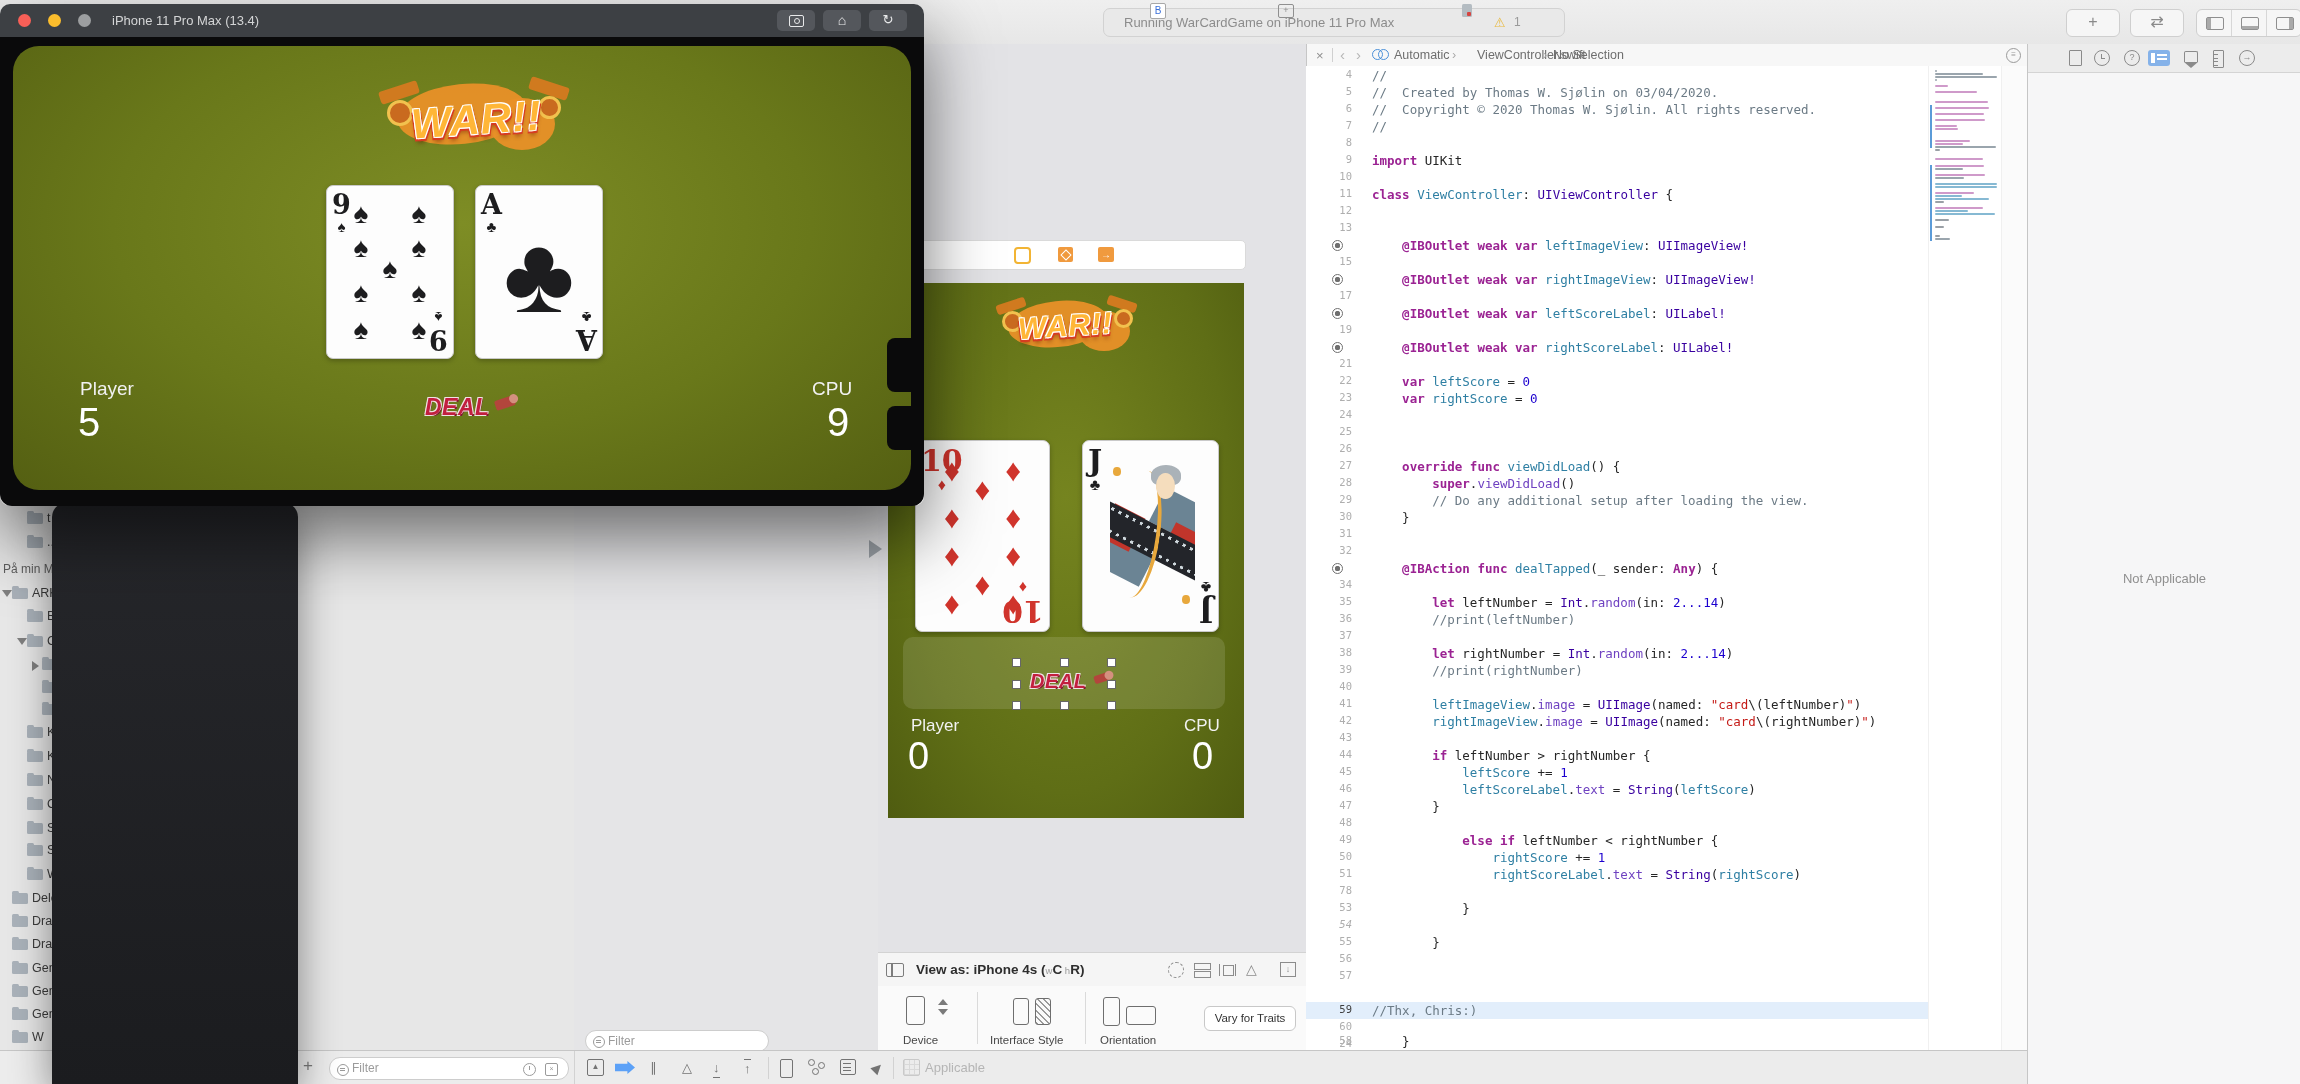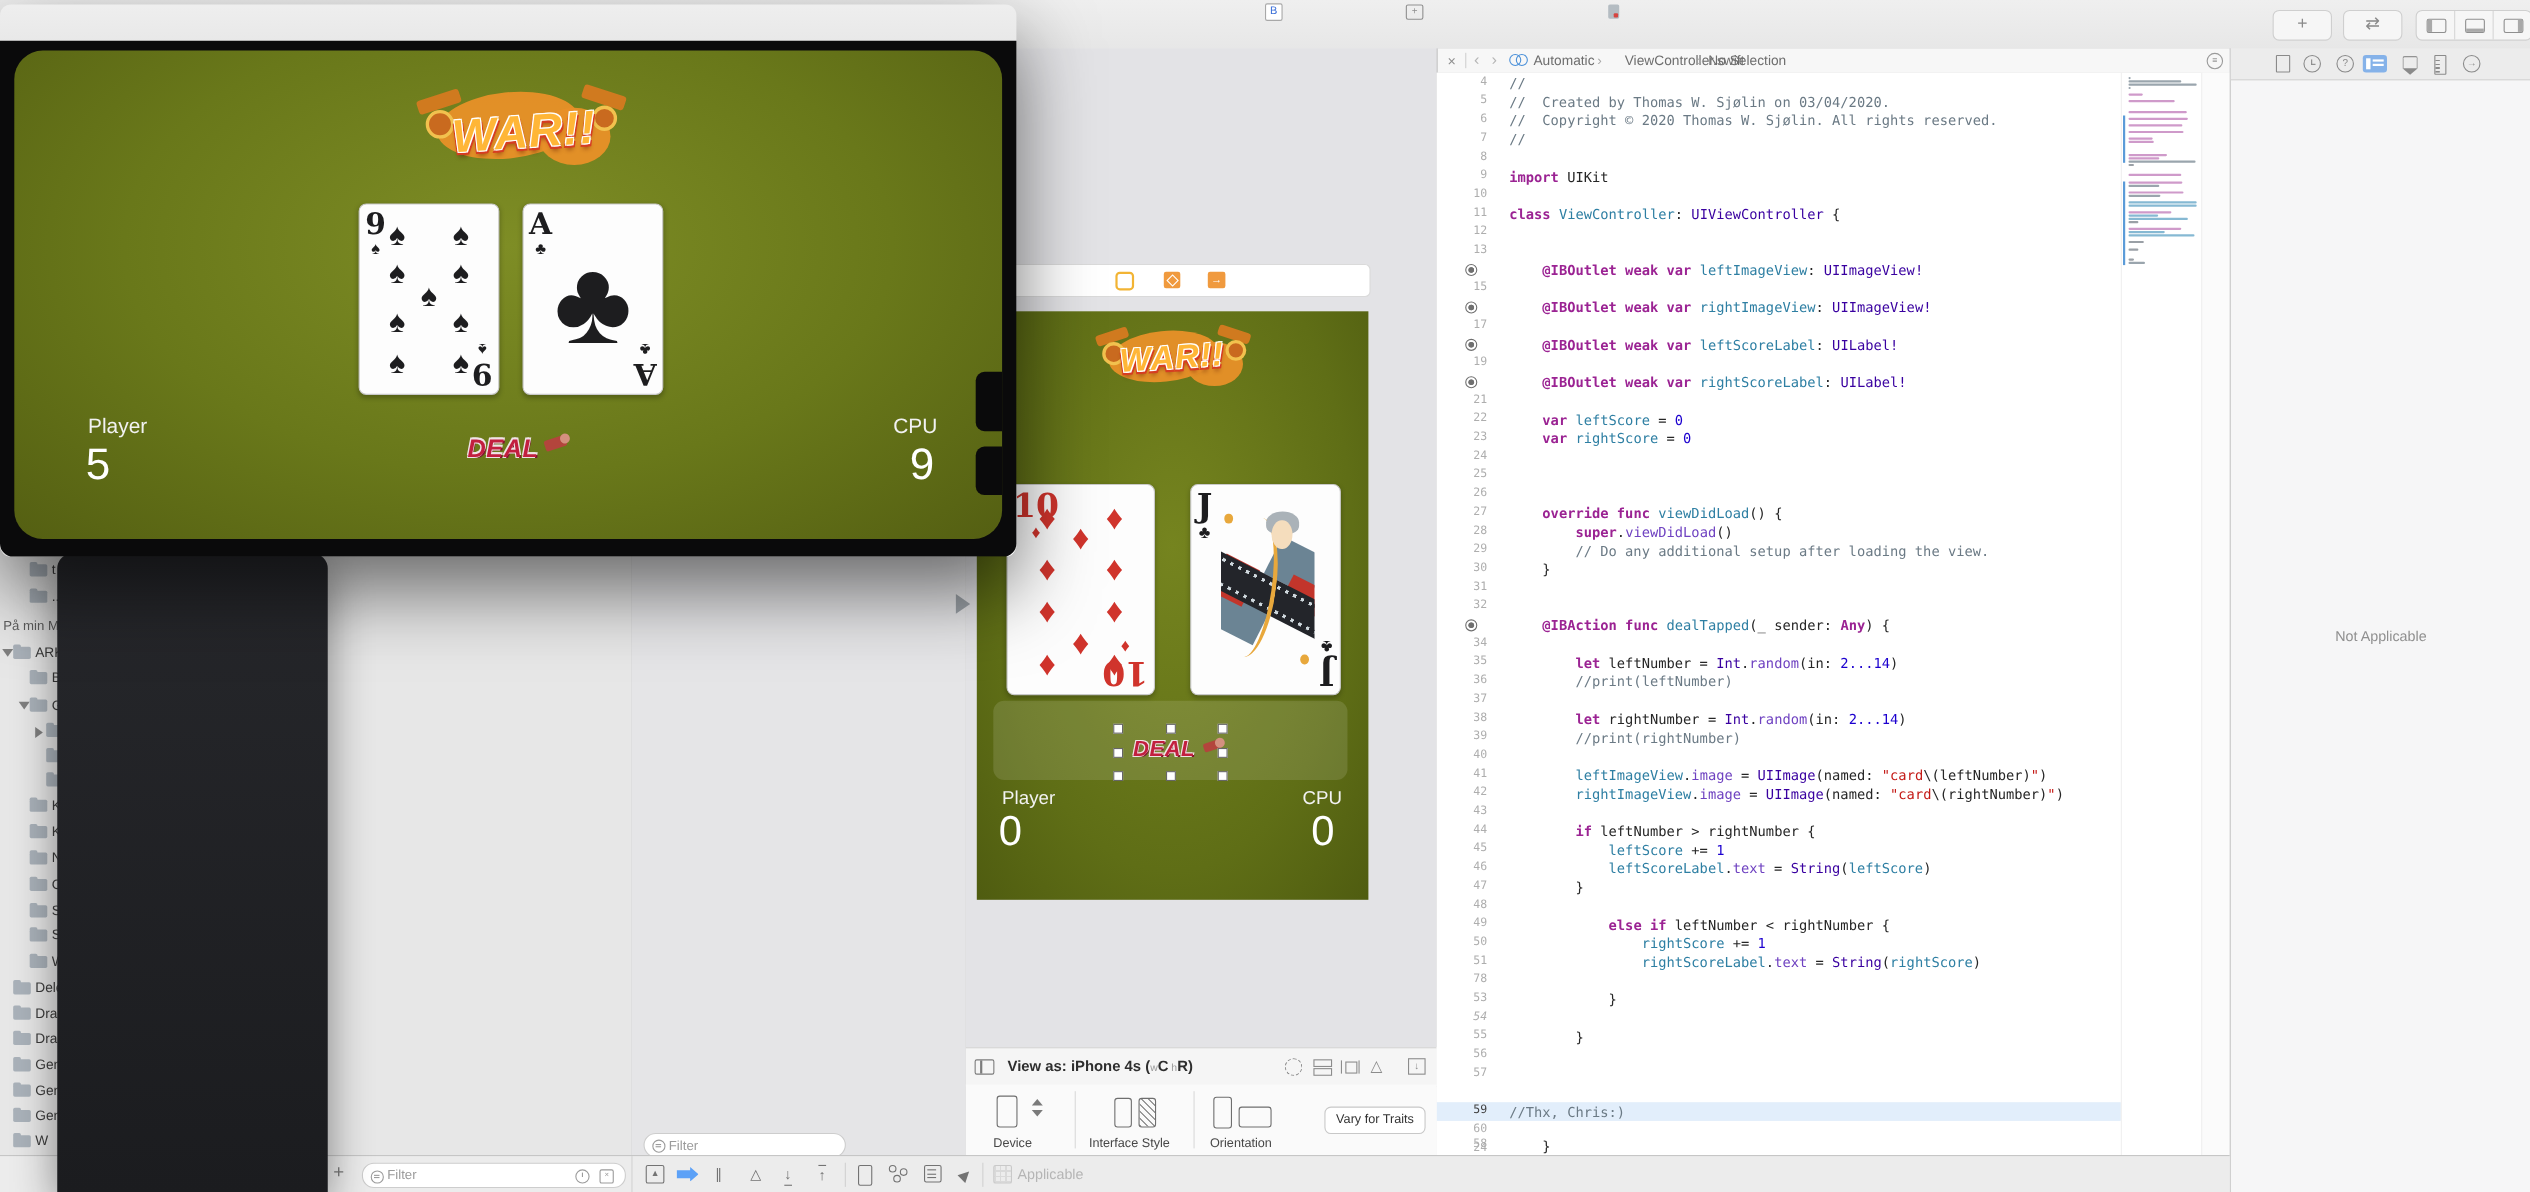--- a/index.html
+++ b/index.html
@@ -180,20 +180,25 @@
   .stackhl{left:903px;top:637px;width:322px;height:72px;background:rgba(255,255,255,.12);border-radius:10px;}
 </style>
 </head>
 <body>
 
 <div id="stage">
 
   <div class="abs xwin">
 
     <div class="abs toolbar">
+      <div class="activity abs" style="position:absolute;">
+        <span class="txt">Running WarCardGame on iPhone 11 Pro Max</span>
+        <span class="act-warn">⚠</span>
+        <span class="act-count">1</span>
+      </div>
       <div class="abs tbtn" style="left:2066px;width:52px;">
         <span>+</span>
       </div>
       <div class="abs tbtn" style="left:2130px;width:52px;">
         <span>⇄</span>
       </div>
       <div class="abs seg">
         <div>
             <span class="pane-ic pane-l">
               <i></i>
@@ -819,20 +824,33 @@
       <span class="dbg dbg-glyph" style="left:872px;transform:rotate(-45deg);">▶</span>
       <span class="sb-sep" style="left:893px;height:22px;top:6px;"></span>
       <span class="dbg appgrid" style="left:903px;"></span>
       <span style="position:absolute;left:925px;top:9px;font-size:13px;color:#b5b5b5;">Applicable</span>
     </div>
   </div>
 
   <div class="abs darkwin"></div>
 
   <div class="abs simwin">
+    <div class="simtitle">
+      <span class="light" style="left:18px;background:#f85f57;"></span>
+      <span class="light" style="left:48px;background:#fbbd2d;"></span>
+      <span class="light" style="left:78px;background:#9c9ea0;"></span>
+      <span class="t">iPhone 11 Pro Max (13.4)</span>
+      <span class="simbtn" style="left:777px;">
+          <span class="cam">
+            <i></i>
+          </span>
+        </span>
+      <span class="simbtn" style="left:823px;text-align:center;line-height:20px;color:#e8e9ea;font-size:14px;"><span>⌂</span></span>
+      <span class="simbtn" style="left:869px;text-align:center;line-height:20px;color:#e8e9ea;font-size:13px;"><span>↻</span></span>
+    </div>
     <div class="bezel"></div>
     <div class="simscreen green-sim">
       <div class="sidebtn" style="top:292px;"></div>
       <div class="sidebtn" style="top:360px;height:44px;"></div>
 
       <div class="warlogo" style="left:372px;top:28px;width:180px;height:92px;">
         <span class="blob" style="left:12px;top:10px;width:130px;height:60px;transform:rotate(-6deg);"></span>
         <span class="blob" style="left:104px;top:24px;width:66px;height:52px;"></span>
         <span class="barrel" style="left:-6px;top:12px;width:40px;height:13px;transform:rotate(-18deg);"></span>
         <span class="barrel" style="right:-4px;top:8px;width:40px;height:13px;transform:rotate(18deg);"></span>

